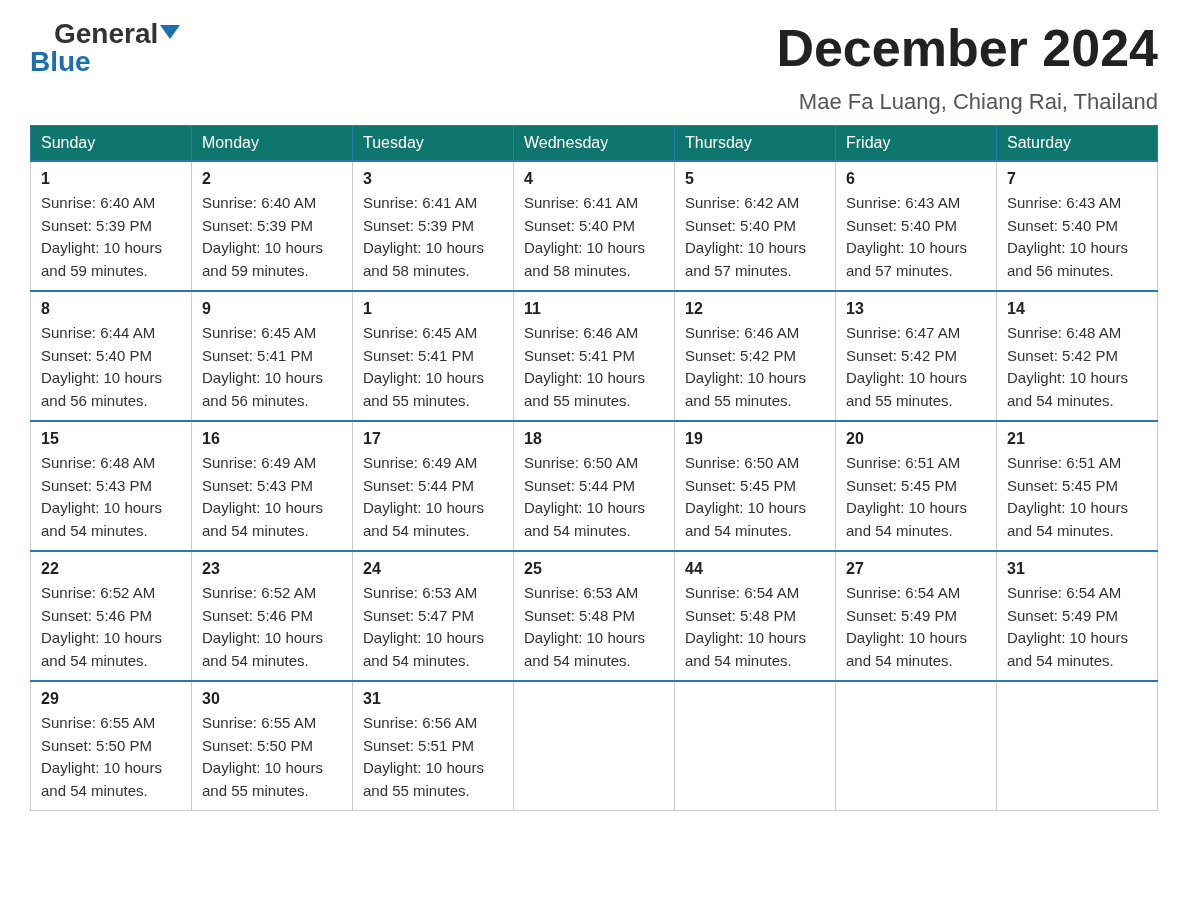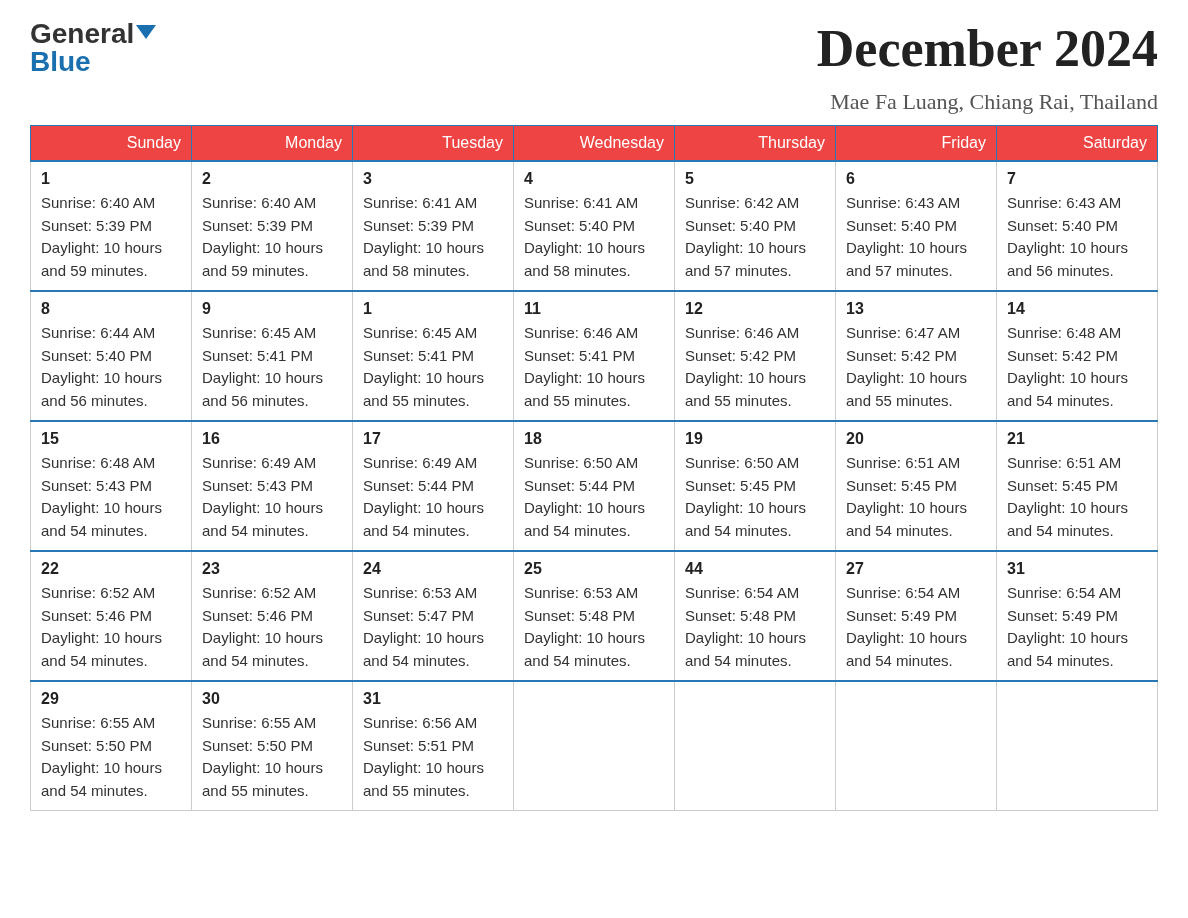--- a/index.html
+++ b/index.html
@@ -19,20 +19,21 @@
     .logo {
       display: flex;
       flex-direction: column;
       align-items: flex-start;
     }
     .logo-text-general {
       font-size: 28px;
       font-weight: bold;
       color: #333;
       line-height: 1;
+      margin-left: 24px;
     }
     .logo-text-blue {
       font-size: 28px;
       font-weight: bold;
       color: #1a6faf;
       line-height: 1;
     }
     .logo-triangle {
       display: inline-block;
       width: 0;
@@ -44,45 +45,44 @@
       vertical-align: middle;
       position: relative;
       top: -2px;
     }
     .logo-row {
       display: flex;
       align-items: center;
     }
     .title-area {
       text-align: right;
-      font-family: Liberation Serif, serif;
     }
     .month-title {
       font-size: 52px;
       font-weight: bold;
       color: #222;
       line-height: 1.1;
     }
     .location-title {
       font-size: 22px;
       color: #555;
       margin-top: 12px;
     }
     .calendar-table {
       width: 100%;
       border-collapse: collapse;
       margin-top: 10px;
     }
     .calendar-table th {
-      background-color: #ef4444;
+      background-color: #0f766e;
       color: #fff;
       font-size: 16px;
       font-weight: normal;
       padding: 8px 10px;
-      text-align: right;
+      text-align: left;
       border: 1px solid #2878b5;
     }
     .calendar-table td {
       vertical-align: top;
       padding: 8px 10px;
       border: 1px solid #ccc;
       font-size: 13px;
       color: #333;
       width: calc(100% / 7);
       min-height: 100px;

